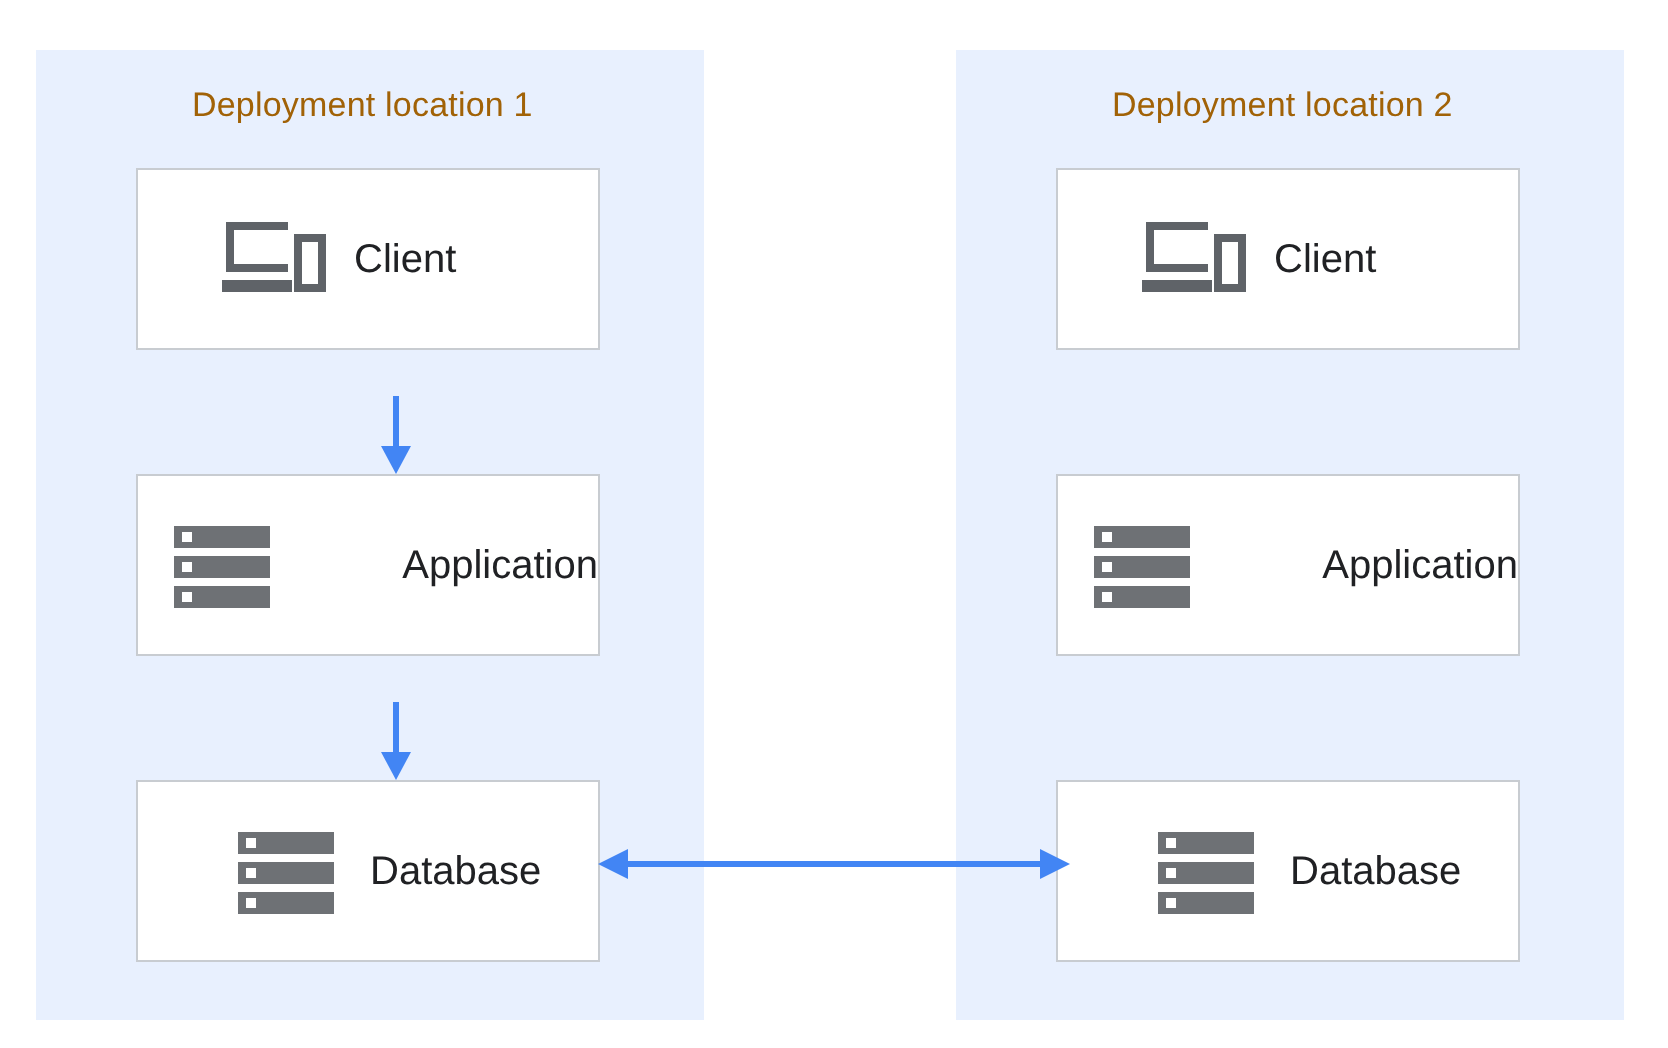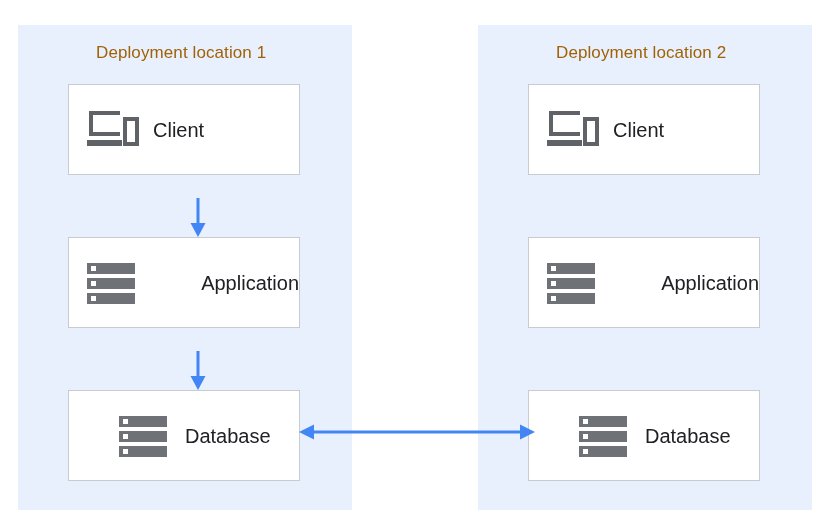--- a/index.html
+++ b/index.html
@@ -46,21 +46,21 @@
   .node {
     position: absolute;
     width: 232px;
     height: 91px;
     background: #ffffff;
     border: 1px solid #c8ccd1;
     box-sizing: border-box;
     display: flex;
     align-items: center;
   }
-  .node-client  { top: 59px;  left: 50px; }
+  .node-client  { top: 59px;  left: 50px; padding-left: 24px; }
   .node-app     { top: 212px; left: 50px; justify-content: space-between; }
   .node-db      { top: 365px; left: 50px; padding-left: 32px; }
 
   .node-icon {
     flex: 0 0 auto;
     width: 52px;
     height: 46px;
     margin-left: 18px;
     margin-right: 14px;
     position: relative;

